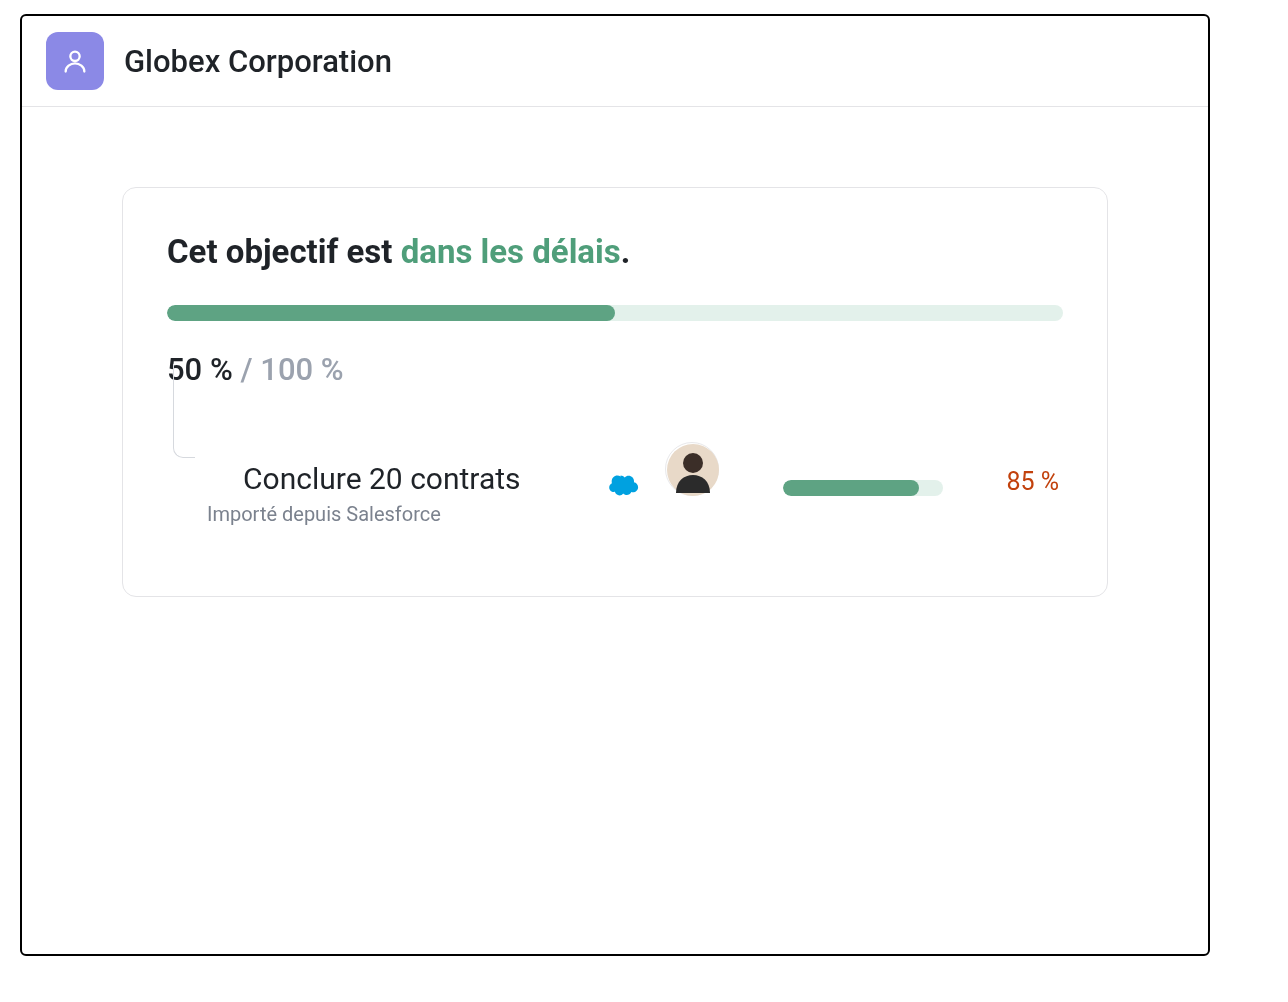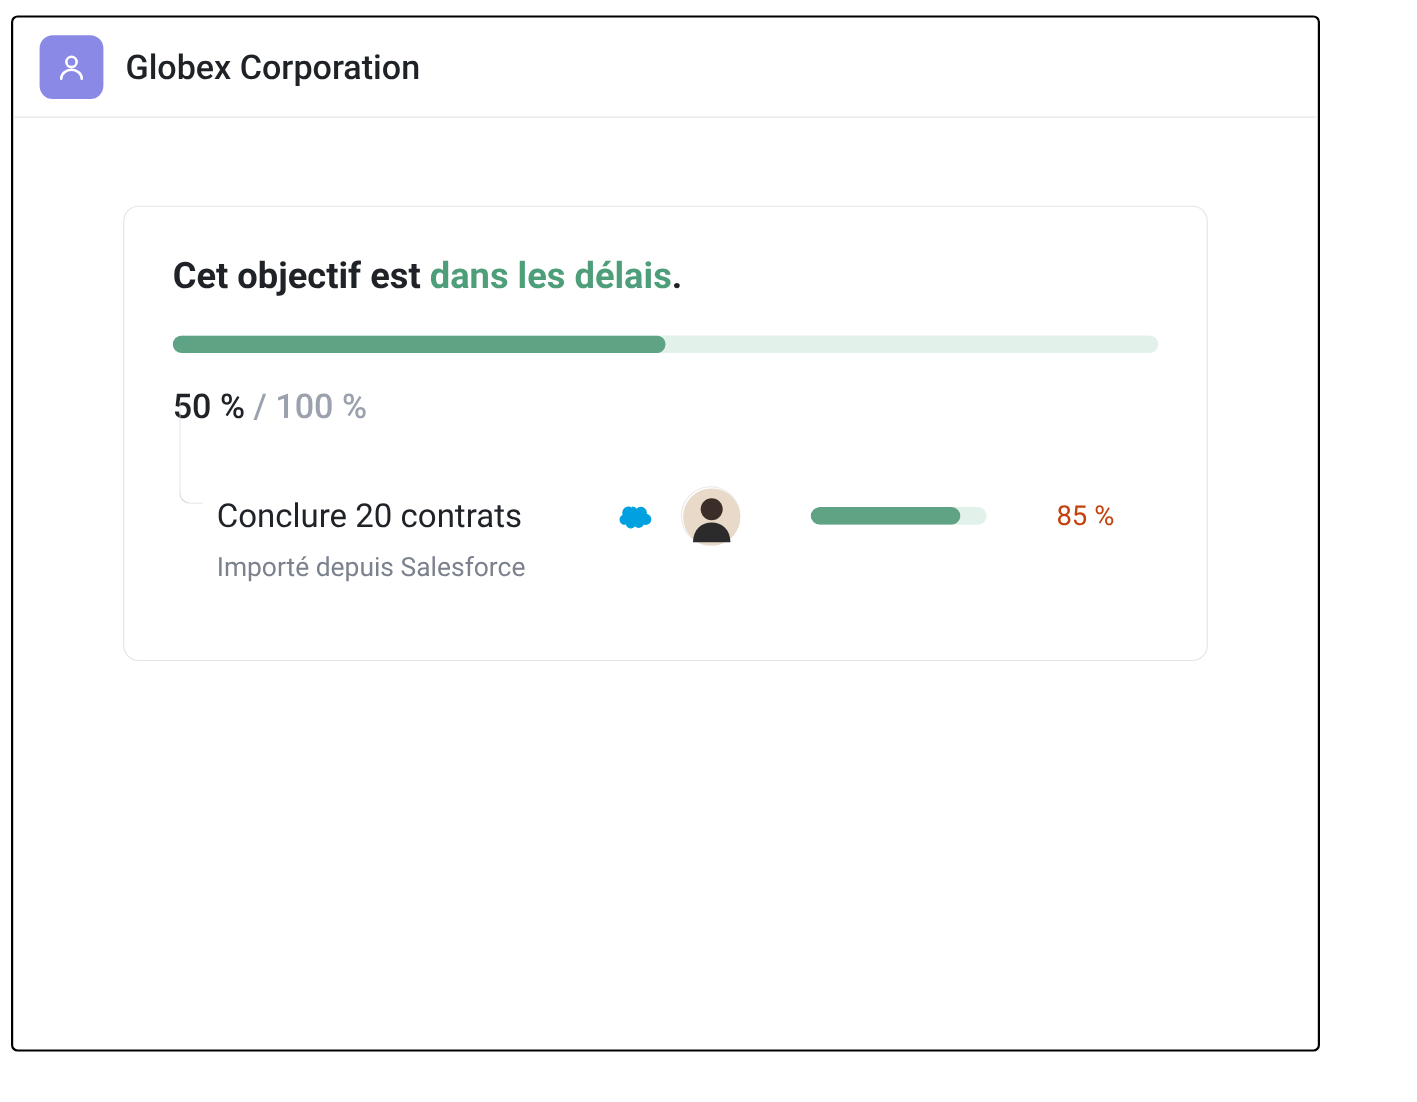--- a/index.html
+++ b/index.html
@@ -6,21 +6,21 @@
     body {
       font-family: -apple-system, BlinkMacSystemFont, "Segoe UI", Roboto, Helvetica, Arial, sans-serif;
       background: #fff;
       width: 1288px;
       height: 1002px;
       position: relative;
     }
     .app-frame {
       position: absolute;
       top: 14px;
-      left: 10px;
+      left: 20px;
       width: 1190px;
       height: 942px;
       border: 2px solid #000;
       border-radius: 6px;
       background: #fff;
       overflow: hidden;
     }
     .header {
       display: flex;
       align-items: center;
@@ -101,22 +101,23 @@
       border-left: 1.5px solid #d6d9de;
       border-bottom: 1.5px solid #d6d9de;
       border-bottom-left-radius: 10px;
     }
     .tree-connector.first {
       top: -60px;
       height: 94px;
     }
     .sub-row {
       display: flex;
-      align-items: center;
+      align-items: flex-end;
       gap: 24px;
+      margin-left: 36px;
     }
     .sub-title {
       font-size: 30px;
       font-weight: 400;
       color: #1f2328;
       flex: 0 0 340px;
     }
     .sf-icon {
       width: 34px;
       height: 24px;
@@ -148,21 +149,21 @@
       border-radius: 10px;
     }
     .mini-pct {
       font-size: 25px;
       color: #c2410c;
       width: 72px;
       text-align: right;
       margin-left: 20px;
     }
     .sub-note {
-      font-size: 24px;
+      font-size: 20px;
       color: #7b828e;
       margin-top: 6px;
     }
   </style>
 </head>
 <body>
 
 <div class="app-frame">
 
   <div class="header">

